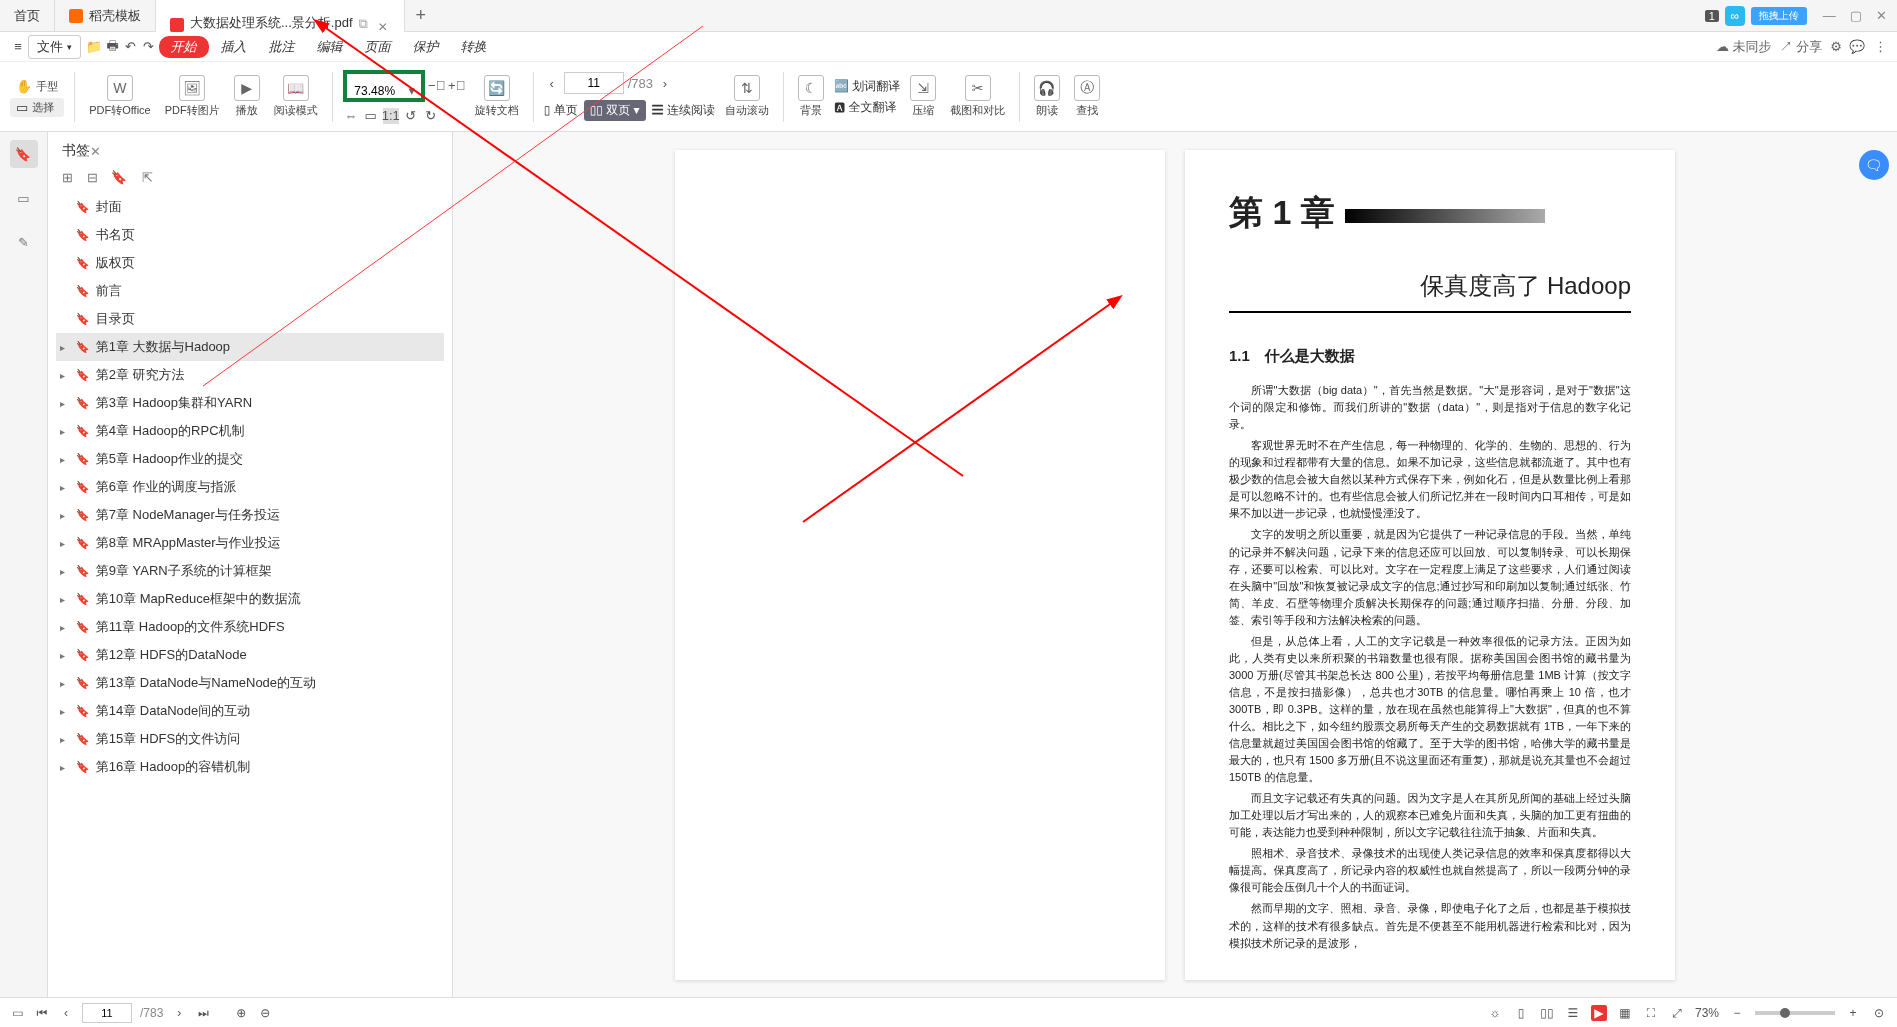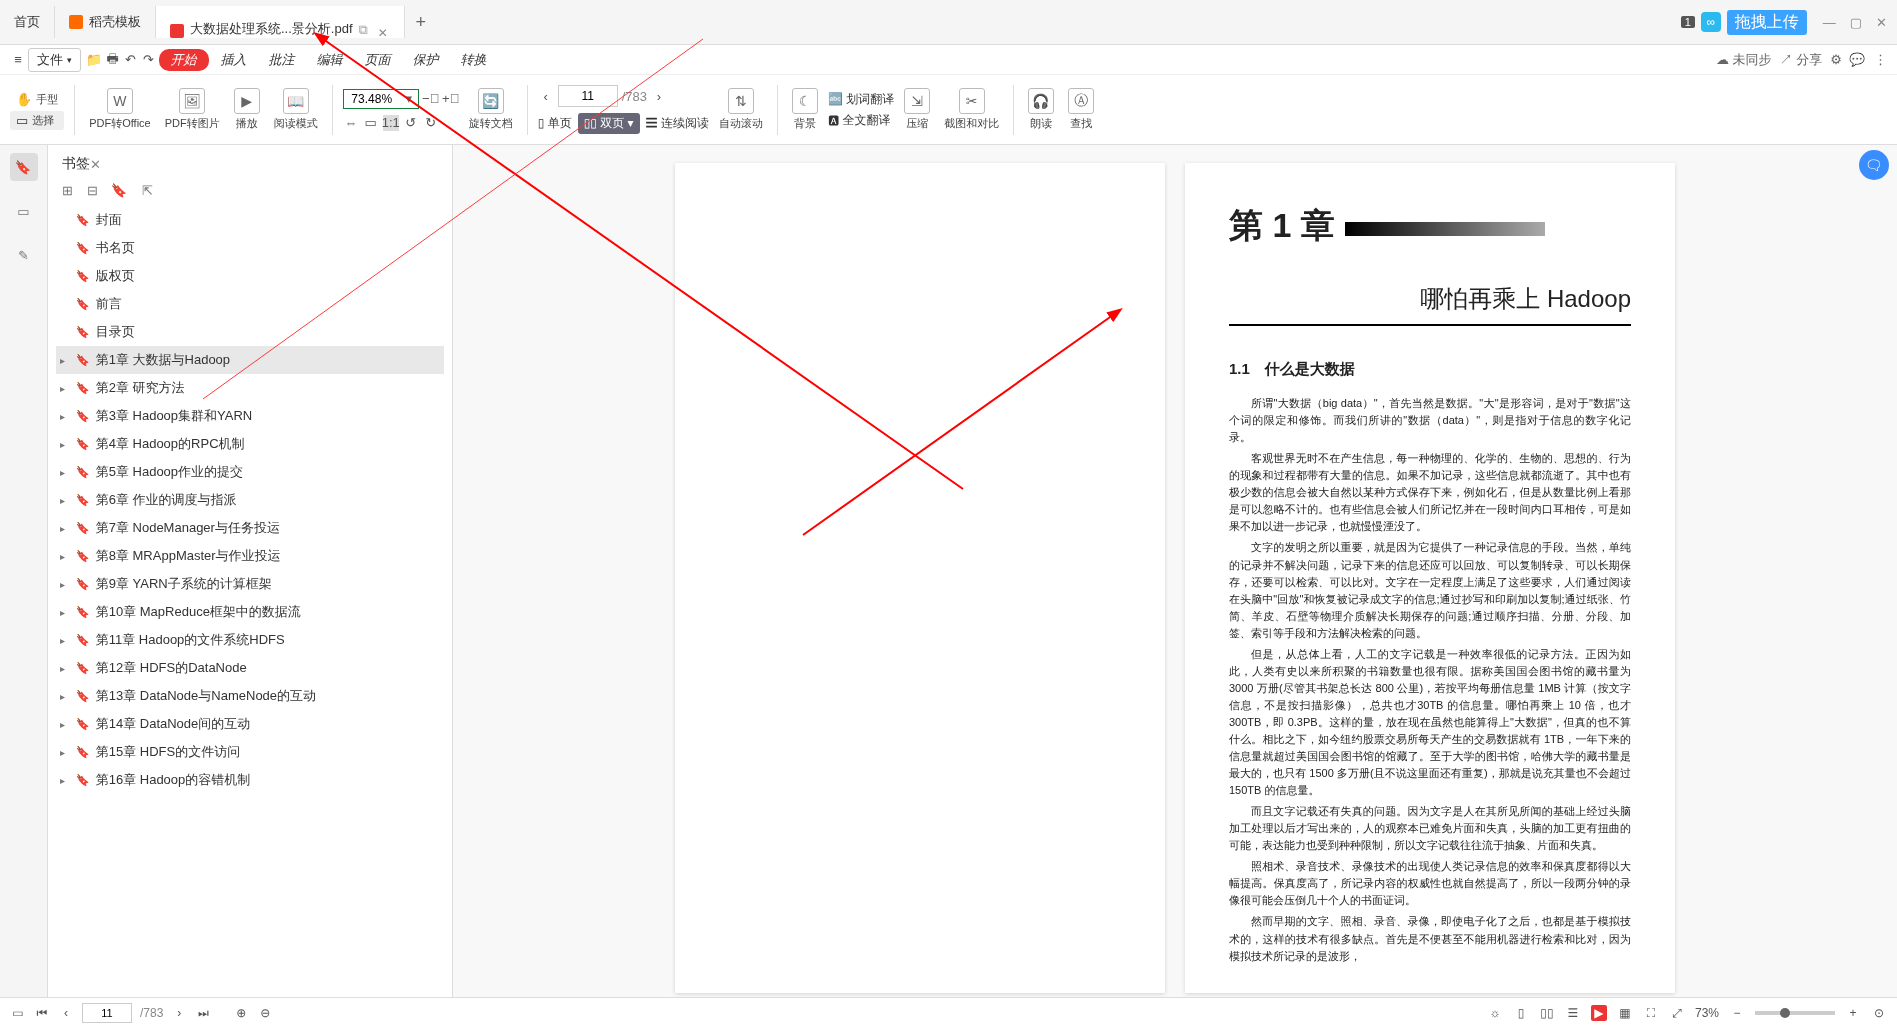--- a/index.html
+++ b/index.html
@@ -1,43 +1,43 @@
 <!DOCTYPE html>
 <html><head>
 <meta charset="utf-8">
 <style>
 * { margin: 0; padding: 0; box-sizing: border-box; font-family: "Microsoft YaHei", sans-serif; }
 body { width: 1897px; height: 1027px; background: #fff; overflow: hidden; font-size: 13px; color: #333; position: relative; }
 
 
-.tab-bar { height: 45px; background: #f5f5f5; display: flex; align-items: center; border-bottom: 1px solid #ddd; }
+.tab-bar { height: 32px; background: #f5f5f5; display: flex; align-items: center; border-bottom: 1px solid #ddd; }
 .tab { height: 32px; padding: 0 14px; display: flex; align-items: center; gap: 6px; border-right: 1px solid #ddd; cursor: pointer; }
 .tab.active { background: #fff; align-items: flex-end; }
 .tab-ico { width: 14px; height: 14px; border-radius: 2px; }
 .tab-close { width: 12px; height: 12px; font-size: 12px; color: #888; margin-left: 4px; }
 .tab-add { width: 32px; text-align: center; color: #666; font-size: 18px; }
 .tab-right { margin-left: auto; display: flex; align-items: center; gap: 6px; padding-right: 10px; }
-.upload-btn { background: #3aa2ff; color: #fff; padding: 2px 8px; border-radius: 3px; font-size: 16px; display: flex; align-items: center; gap: 4px; }
+.upload-btn { background: #3aa2ff; color: #fff; padding: 2px 8px; border-radius: 3px; font-size: 10px; display: flex; align-items: center; gap: 4px; }
 .cloud-ico { width: 20px; height: 20px; background:#2bbaf0; border-radius:4px; display:flex; align-items:center; justify-content:center; color:#fff; font-size:12px; }
 .win-btns { display: flex; gap: 14px; color: #888; margin-left: 10px; }
 
 
 .menu-bar { height: 30px; display: flex; align-items: center; gap: 2px; padding: 0 10px; border-bottom: 1px solid #eee; }
 .menu-bar .mitem { padding: 3px 10px; cursor: pointer; font-style: italic; }
 .menu-bar .mred { background: #e33; color: #fff; border-radius: 10px; padding: 2px 12px; }
 .file-btn { display:flex; align-items:center; gap:4px; border:1px solid #ccc; padding:2px 8px; border-radius:3px; margin-right:4px; }
 .ico { width:16px; height:16px; display:inline-flex; align-items:center; justify-content:center; color:#555; }
 .menu-right { margin-left:auto; display:flex; align-items:center; gap:8px; color:#666; }
 
 .ribbon { height: 70px; display: flex; align-items: center; padding: 0 10px; border-bottom: 1px solid #ddd; gap: 6px; }
 .rgroup { display: flex; flex-direction: column; align-items: center; gap: 2px; font-size: 12px; padding: 0 4px; }
 .ricon { width: 26px; height: 26px; border: 1px solid #bbb; border-radius: 3px; display:flex; align-items:center; justify-content:center; color:#666; font-size:14px; }
 .rsmall { font-size: 11px; color:#444; }
 .sep { width:1px; height:50px; background:#ddd; margin: 0 4px; }
-.zoom-box { display:flex; align-items:center; border:1px solid #15803d; height:20px; }
+.zoom-box { display:flex; align-items:flex-end; border:4px solid #15803d; height:32px; }
 .zoom-box input { width:56px; border:none; text-align:center; font-size:12px; }
 .zoom-box .zb { width:18px; text-align:center; color:#666; }
 .page-nav { display:flex; align-items:center; gap:4px; }
 .page-nav input { width:60px; height:22px; border:1px solid #ccc; text-align:center; font-size:12px; }
 .sel-btn { display:flex; align-items:center; gap:4px; padding:2px 6px; border-radius:3px; }
 .sel-btn.active { background:#eee; }
 .dual-btn { background:#667; color:#fff; padding:2px 6px; border-radius:3px; font-size:12px; }
 
 
 .main { display:flex; height: calc(1027px - 32px - 30px - 70px - 30px); }
@@ -351,21 +351,21 @@
           <span class="bmi">🔖</span>
           <span>第16章  Hadoop的容错机制</span>
         </div>
       </div>
   </div>
 
   <div class="doc-area">
     <div class="page"></div>
     <div class="page">
       <div class="ch"><span>第 1 章</span><span class="ch-line"></span></div>
-      <div class="title">哪怕再乘上 Hadoop</div>
+      <div class="title">保真度高了 Hadoop</div>
       <h3>1.1　什么是大数据</h3>
       <div id="paras">
           <p>所谓"大数据（big data）"，首先当然是数据。"大"是形容词，是对于"数据"这个词的限定和修饰。而我们所讲的"数据（data）"，则是指对于信息的数字化记录。</p>
           <p>客观世界无时不在产生信息，每一种物理的、化学的、生物的、思想的、行为的现象和过程都带有大量的信息。如果不加记录，这些信息就都流逝了。其中也有极少数的信息会被大自然以某种方式保存下来，例如化石，但是从数量比例上看那是可以忽略不计的。也有些信息会被人们所记忆并在一段时间内口耳相传，可是如果不加以进一步记录，也就慢慢湮没了。</p>
           <p>文字的发明之所以重要，就是因为它提供了一种记录信息的手段。当然，单纯的记录并不解决问题，记录下来的信息还应可以回放、可以复制转录、可以长期保存，还要可以检索、可以比对。文字在一定程度上满足了这些要求，人们通过阅读在头脑中"回放"和恢复被记录成文字的信息;通过抄写和印刷加以复制;通过纸张、竹简、羊皮、石壁等物理介质解决长期保存的问题;通过顺序扫描、分册、分段、加签、索引等手段和方法解决检索的问题。</p>
           <p>但是，从总体上看，人工的文字记载是一种效率很低的记录方法。正因为如此，人类有史以来所积聚的书籍数量也很有限。据称美国国会图书馆的藏书量为 3000 万册(尽管其书架总长达 800 公里)，若按平均每册信息量 1MB 计算（按文字信息，不是按扫描影像），总共也才30TB 的信息量。哪怕再乘上 10 倍，也才 300TB，即 0.3PB。这样的量，放在现在虽然也能算得上"大数据"，但真的也不算什么。相比之下，如今纽约股票交易所每天产生的交易数据就有 1TB，一年下来的信息量就超过美国国会图书馆的馆藏了。至于大学的图书馆，哈佛大学的藏书量是最大的，也只有 1500 多万册(且不说这里面还有重复)，那就是说充其量也不会超过 150TB 的信息量。</p>
           <p>而且文字记载还有失真的问题。因为文字是人在其所见所闻的基础上经过头脑加工处理以后才写出来的，人的观察本已难免片面和失真，头脑的加工更有扭曲的可能，表达能力也受到种种限制，所以文字记载往往流于抽象、片面和失真。</p>
           <p>照相术、录音技术、录像技术的出现使人类记录信息的效率和保真度都得以大幅提高。保真度高了，所记录内容的权威性也就自然提高了，所以一段两分钟的录像很可能会压倒几十个人的书面证词。</p>
           <p>然而早期的文字、照相、录音、录像，即使电子化了之后，也都是基于模拟技术的，这样的技术有很多缺点。首先是不便甚至不能用机器进行检索和比对，因为模拟技术所记录的是波形，</p>
         </div>

